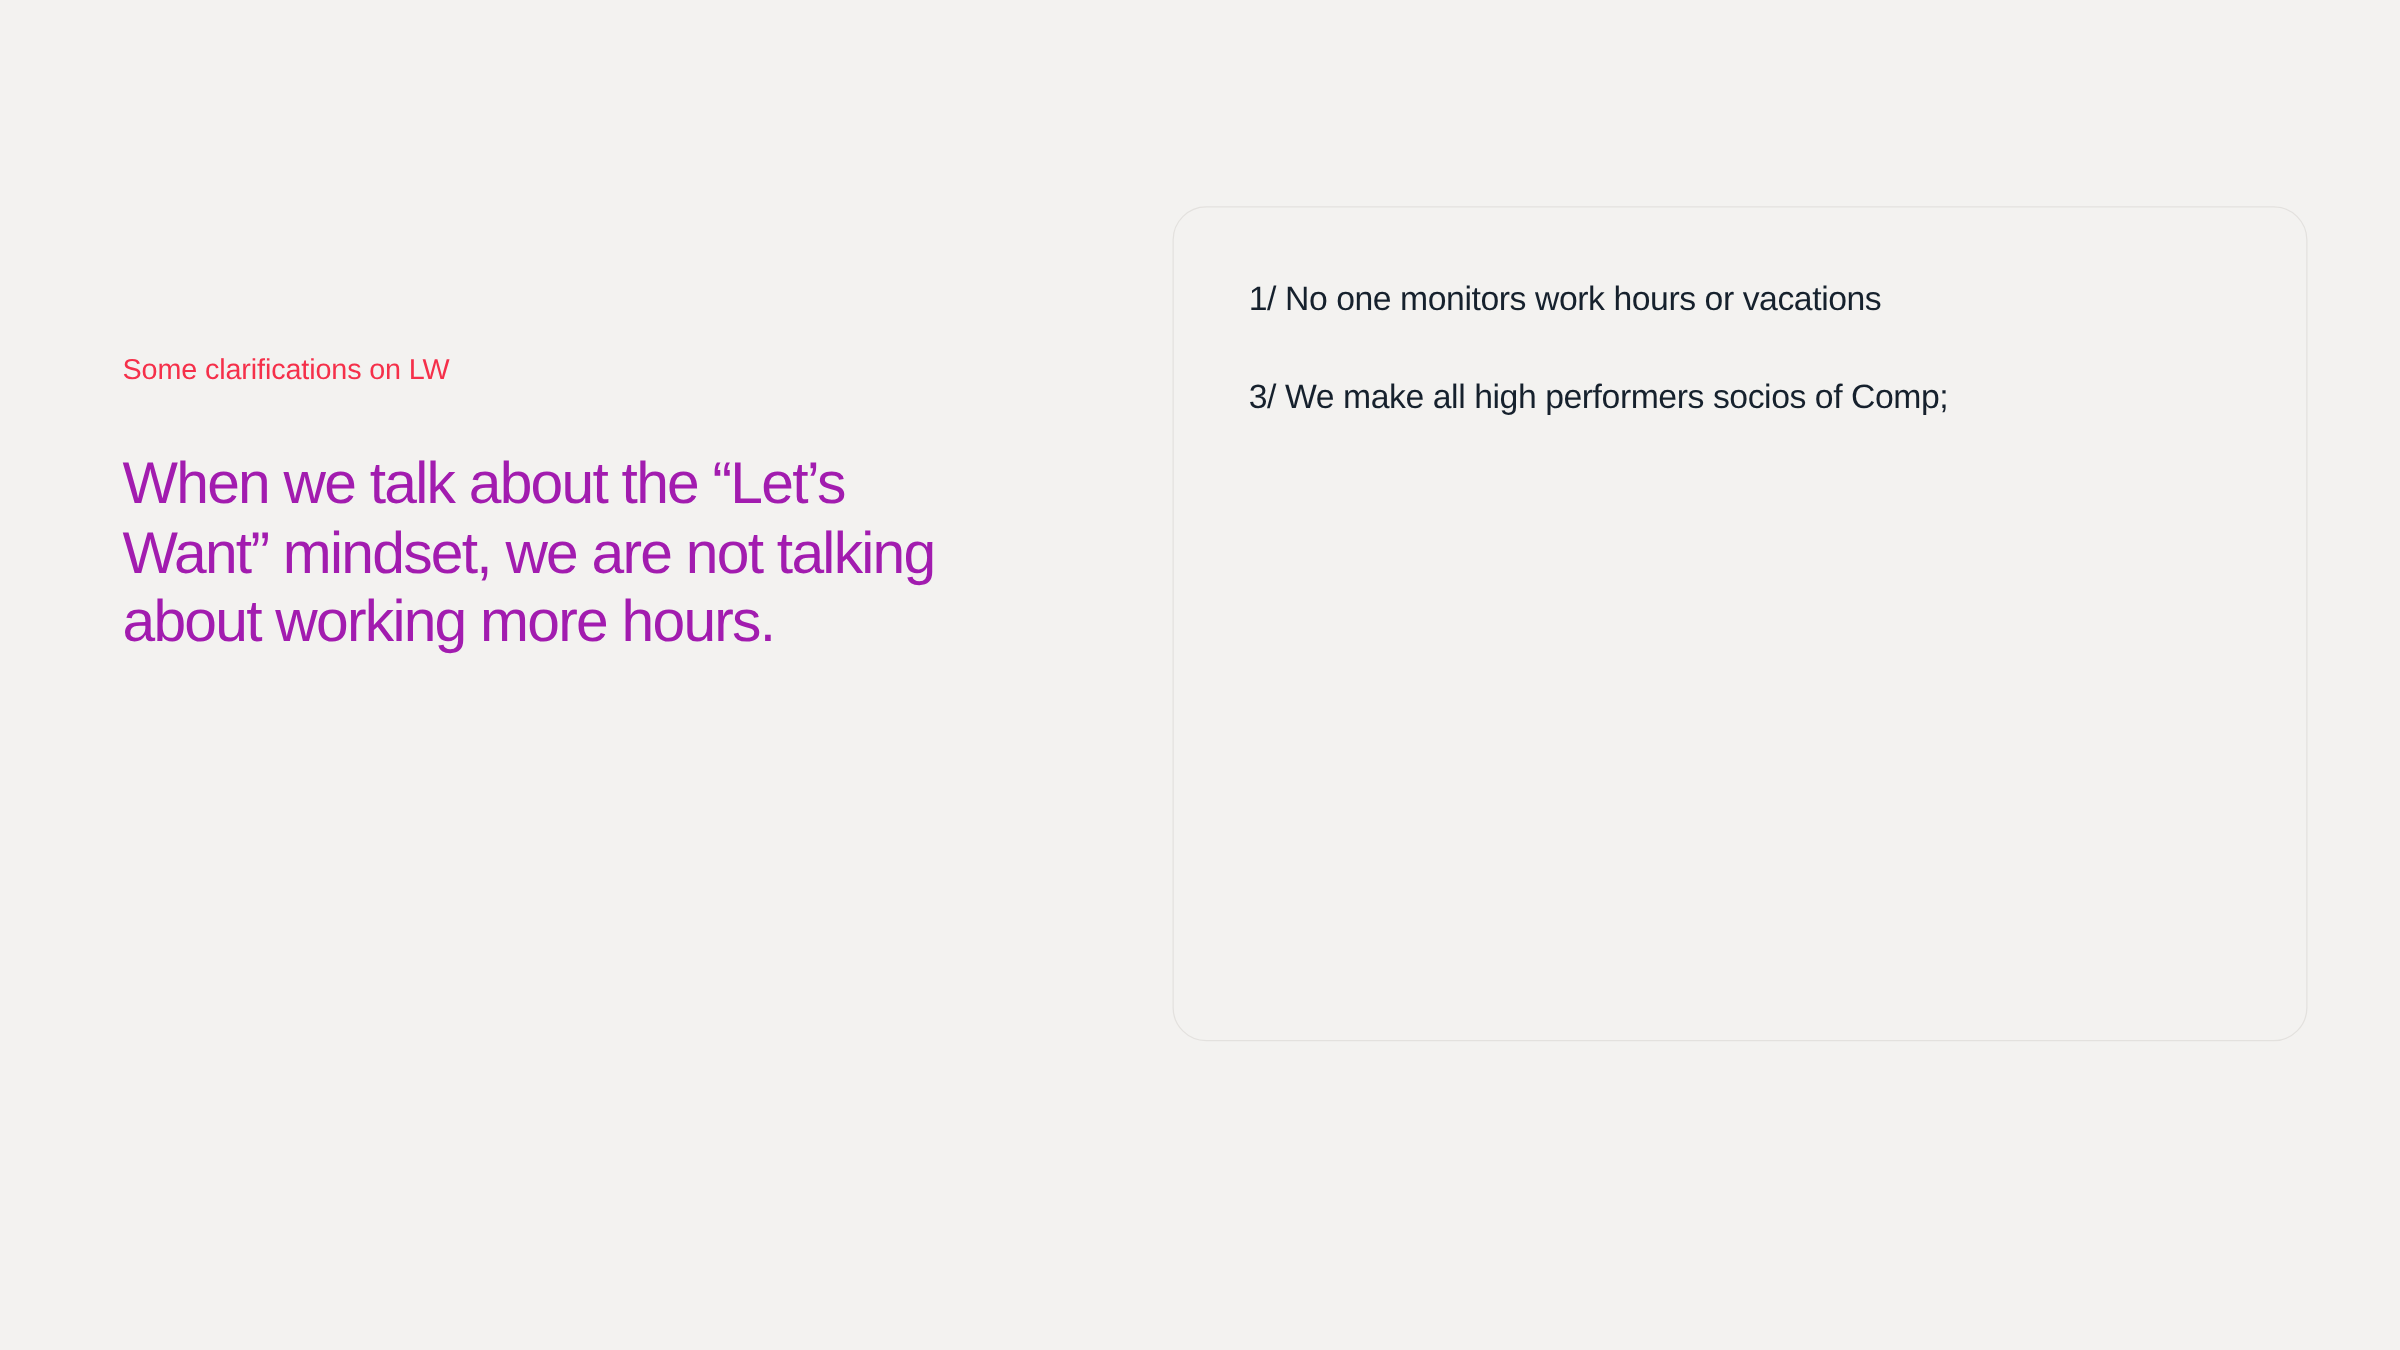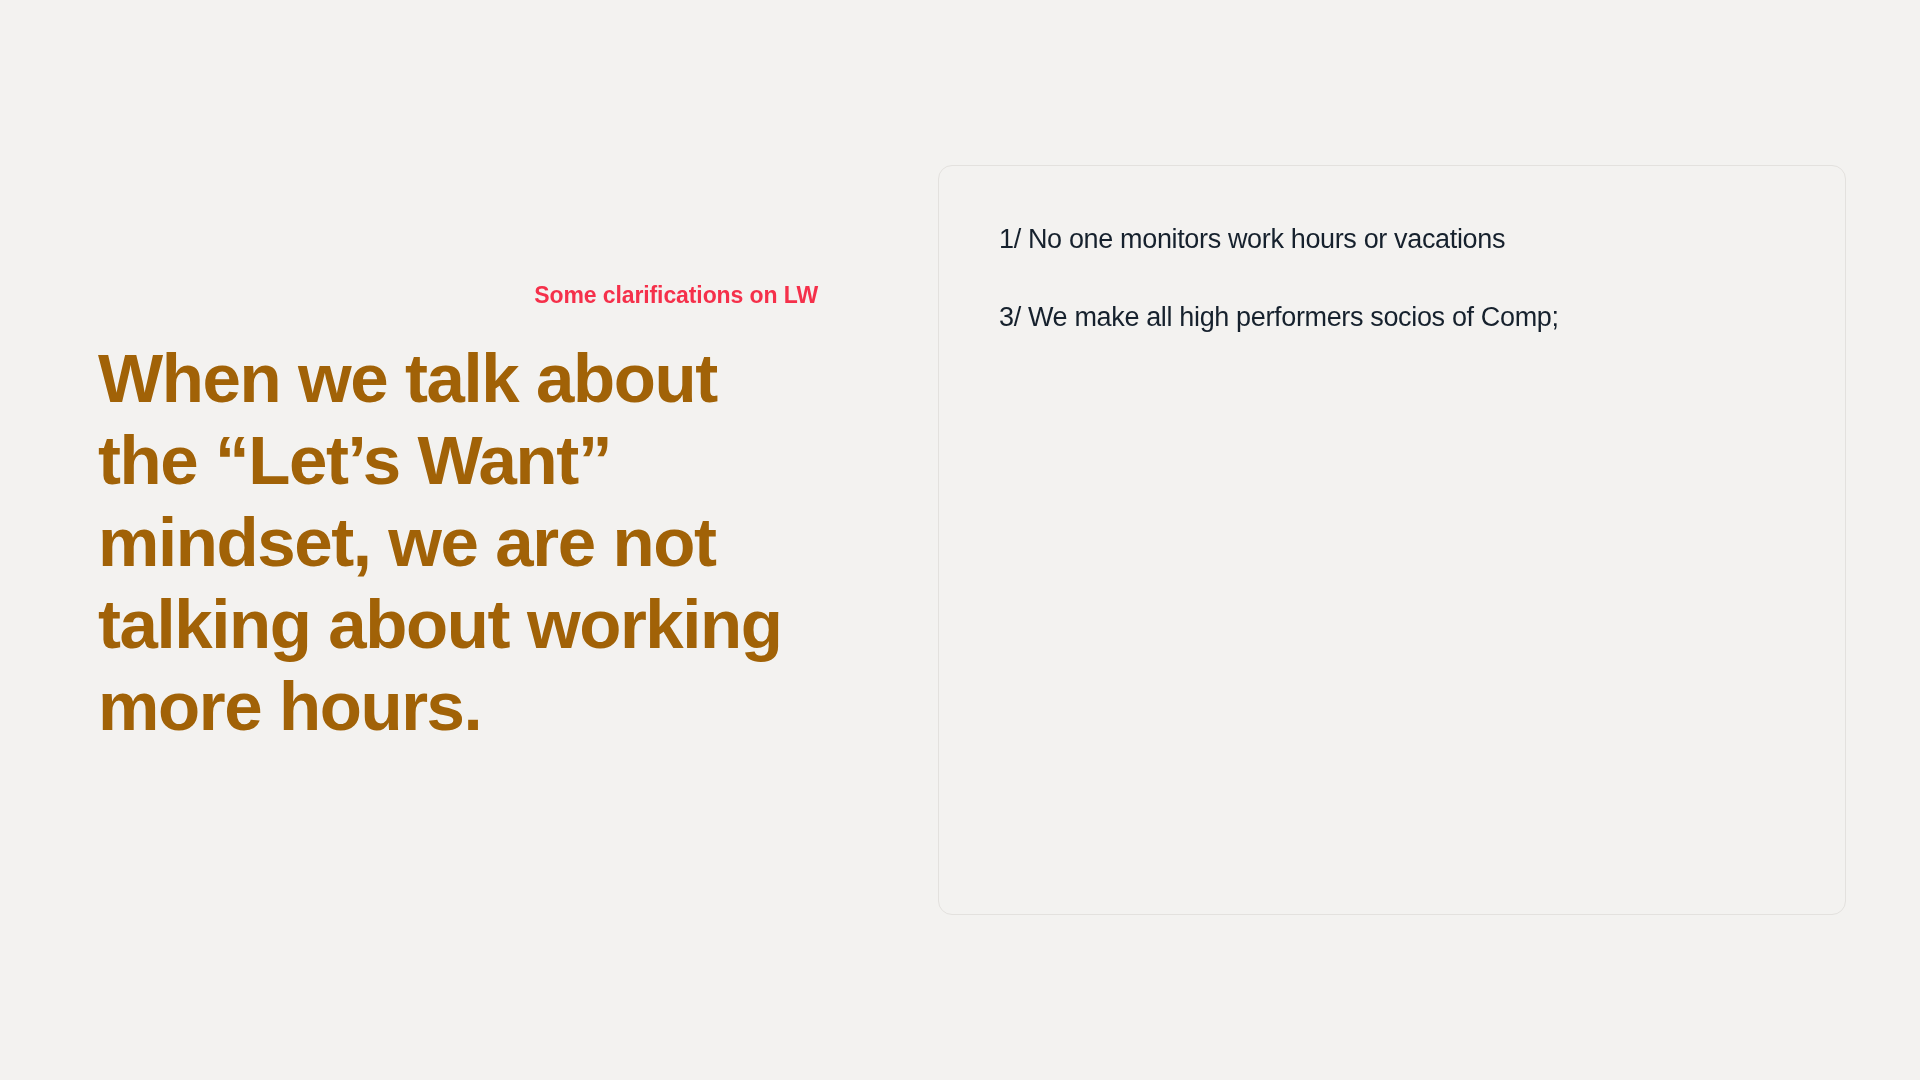--- a/index.html
+++ b/index.html
@@ -26,49 +26,48 @@
   
   .left-col {
     position: absolute;
     left: 98px;
     top: 282px;
     width: 720px;
   }
 
   .eyebrow {
     font-size: 23px;
-    font-weight: 700;
+    font-weight: 400;
     letter-spacing: -0.1px;
     color: #F5304A;
     line-height: 1.2;
-    margin: 0 0 28px 0;
+    margin: 0 0 48px 0;
     white-space: nowrap;
-    text-align: right;
   }
 
   .headline {
-    font-size: 69px;
-    font-weight: 700;
+    font-size: 47px;
+    font-weight: 400;
     line-height: 1.19;
     letter-spacing: -1.4px;
-    color: #a16207;
+    color: #a21caf;
     margin: 0;
     max-width: 690px;
   }
 
   
   .card {
     position: absolute;
     left: 938px;
     top: 165px;
     width: 908px;
-    height: 750px;
+    height: 668px;
     box-sizing: border-box;
     border: 1px solid #E3E1DE;
-    border-radius: 14px;
+    border-radius: 27px;
     background: transparent;
     padding: 54px 60px 0 60px;
   }
 
   .card-list {
     margin: 0;
     padding: 0;
     list-style: none;
   }
 

